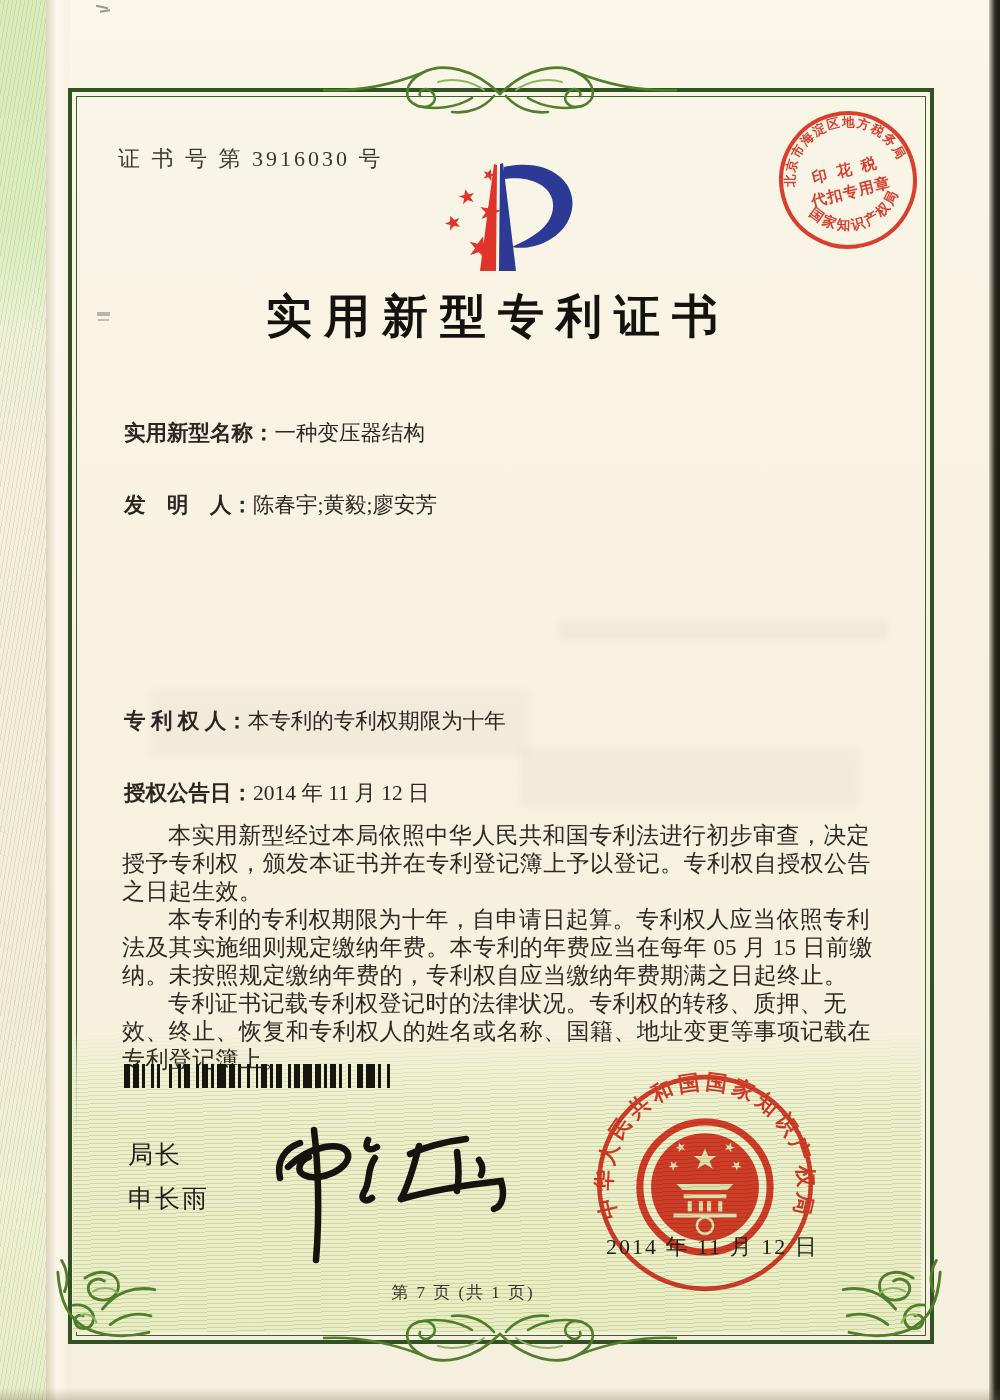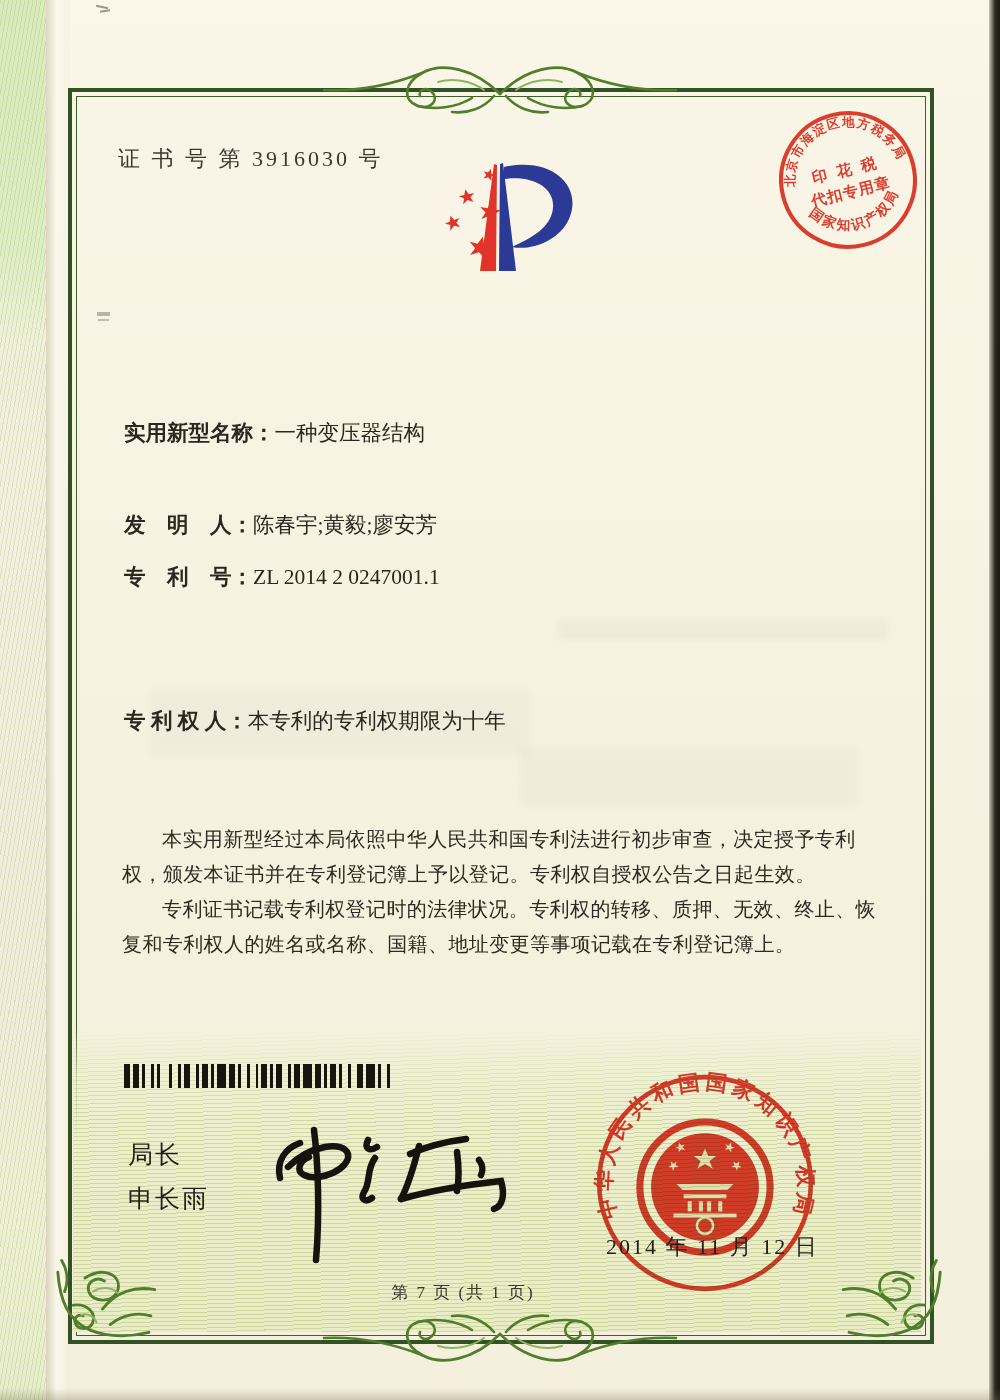--- a/index.html
+++ b/index.html
@@ -40,23 +40,23 @@
   .flip-x{transform:scale(-1,1);}
   .flip-y{transform:scale(1,-1);}
 
   
   .cert-number{left:118px;top:144px;font-size:22px;letter-spacing:3px;color:#3b372e;white-space:pre;}
   .doc-title{left:70px;top:286px;width:856px;text-align:center;font-size:46px;font-weight:700;
     letter-spacing:12px;color:#14120e;white-space:pre;}
   .field-row{left:124px;width:720px;font-size:21.5px;color:#2b261f;white-space:pre;}
   .field-label{font-weight:600;}
   .field-value{font-weight:400;}
-  .row-0{top:418px;}.row-1{top:510px;}.row-2{top:562px;}
+  .row-0{top:418px;}.row-1{top:490px;}.row-2{top:562px;}
   .row-3{top:634px;}.row-4{top:706px;}.row-5{top:778px;}
-  .paragraphs{left:122px;top:822px;width:764px;font-size:20px;line-height:35px;
+  .paragraphs{left:122px;top:822px;width:764px;font-size:23px;line-height:28px;
     color:#2e2922;letter-spacing:.4px;}
   .paragraphs p{margin:0;text-indent:2em;}
 
   .barcode{left:124px;top:1064px;width:266px;height:24px;display:flex;}
   .barcode span{height:100%;flex-basis:0;}
   .bar-ink{background:#16150f;}
   .bar-space{background:rgba(0,0,0,0);}
 
   .signer{left:128px;font-size:25px;color:#201e19;letter-spacing:2px;
     font-family:"Liberation Sans","DejaVu Sans",sans-serif;font-weight:500;}
@@ -163,28 +163,30 @@
       <use href="#star" transform="translate(47,47) scale(0.78) rotate(-12)"></use>
       <use href="#star" transform="translate(70,62) scale(1.05) rotate(10)"></use>
       <use href="#star" transform="translate(33,73) scale(0.78) rotate(-20)"></use>
       <use href="#star" transform="translate(60,98) scale(1.15) rotate(14)"></use>
     </g>
     <polygon points="74,14 60,121 76,121 77,15" fill="#e0332a"></polygon>
     <polygon points="80,14 79,121 96,121 83,13" fill="#2c3a96"></polygon>
     <path d="M84,17 C134,6 163,38 149,69 C139,91 111,101 92,97 C111,88 131,78 133,58 C135,37 112,25 84,29 Z" fill="#2c3a96"></path>
   </svg>
 
+  <div class="abs doc-title">实用新型专利证书</div>
 
   <div class="abs field-row row-0"><span class="field-label">实用新型名称：</span><span class="field-value">一种变压器结构</span></div>
   <div class="abs field-row row-1"><span class="field-label">发　明　人：</span><span class="field-value">陈春宇;黄毅;廖安芳</span></div>
-  <div class="abs field-row row-2"><span class="field-label">专　利　号：</span><span class="field-value">ZL 2014 2 0247001.1</span></div>
   <div class="abs field-row row-4"><span class="field-label">专 利 权 人：</span><span class="field-value">本专利的专利权期限为十年</span></div>
+  <div class="abs field-row row-5"><span class="field-label">授权公告日：</span><span class="field-value">2014 年 11 月 12 日</span></div>
 
   <div class="abs paragraphs">
     <p>本实用新型经过本局依照中华人民共和国专利法进行初步审查，决定授予专利权，颁发本证书并在专利登记簿上予以登记。专利权自授权公告之日起生效。</p>
+    <p>本专利的专利权期限为十年，自申请日起算。专利权人应当依照专利法及其实施细则规定缴纳年费。本专利的年费应当在每年 05 月 15 日前缴纳。未按照规定缴纳年费的，专利权自应当缴纳年费期满之日起终止。</p>
     <p>专利证书记载专利权登记时的法律状况。专利权的转移、质押、无效、终止、恢复和专利权人的姓名或名称、国籍、地址变更等事项记载在专利登记簿上。</p>
   </div>
 
   <div class="abs barcode">
       <span class="bar-ink" style="flex-grow: 2;"></span>
       <span class="bar-space" style="flex-grow: 1;"></span>
       <span class="bar-ink" style="flex-grow: 2;"></span>
       <span class="bar-space" style="flex-grow: 1;"></span>
       <span class="bar-ink" style="flex-grow: 1;"></span>
       <span class="bar-space" style="flex-grow: 2;"></span>

